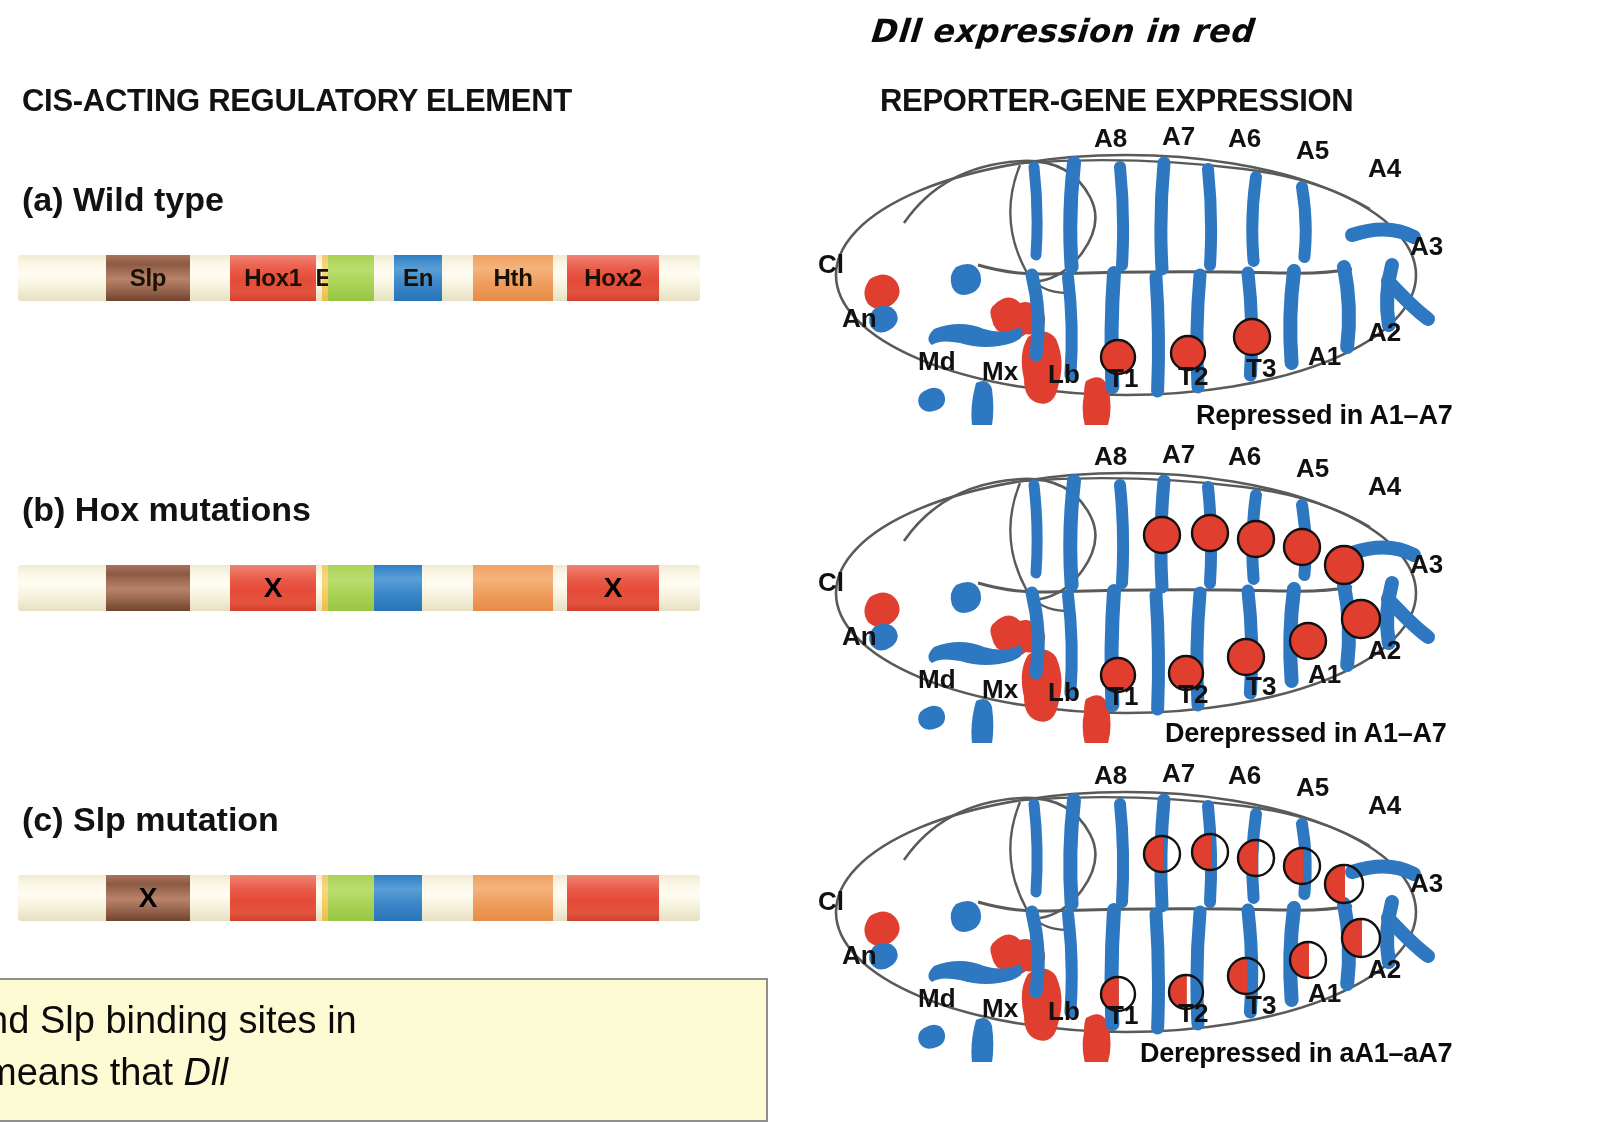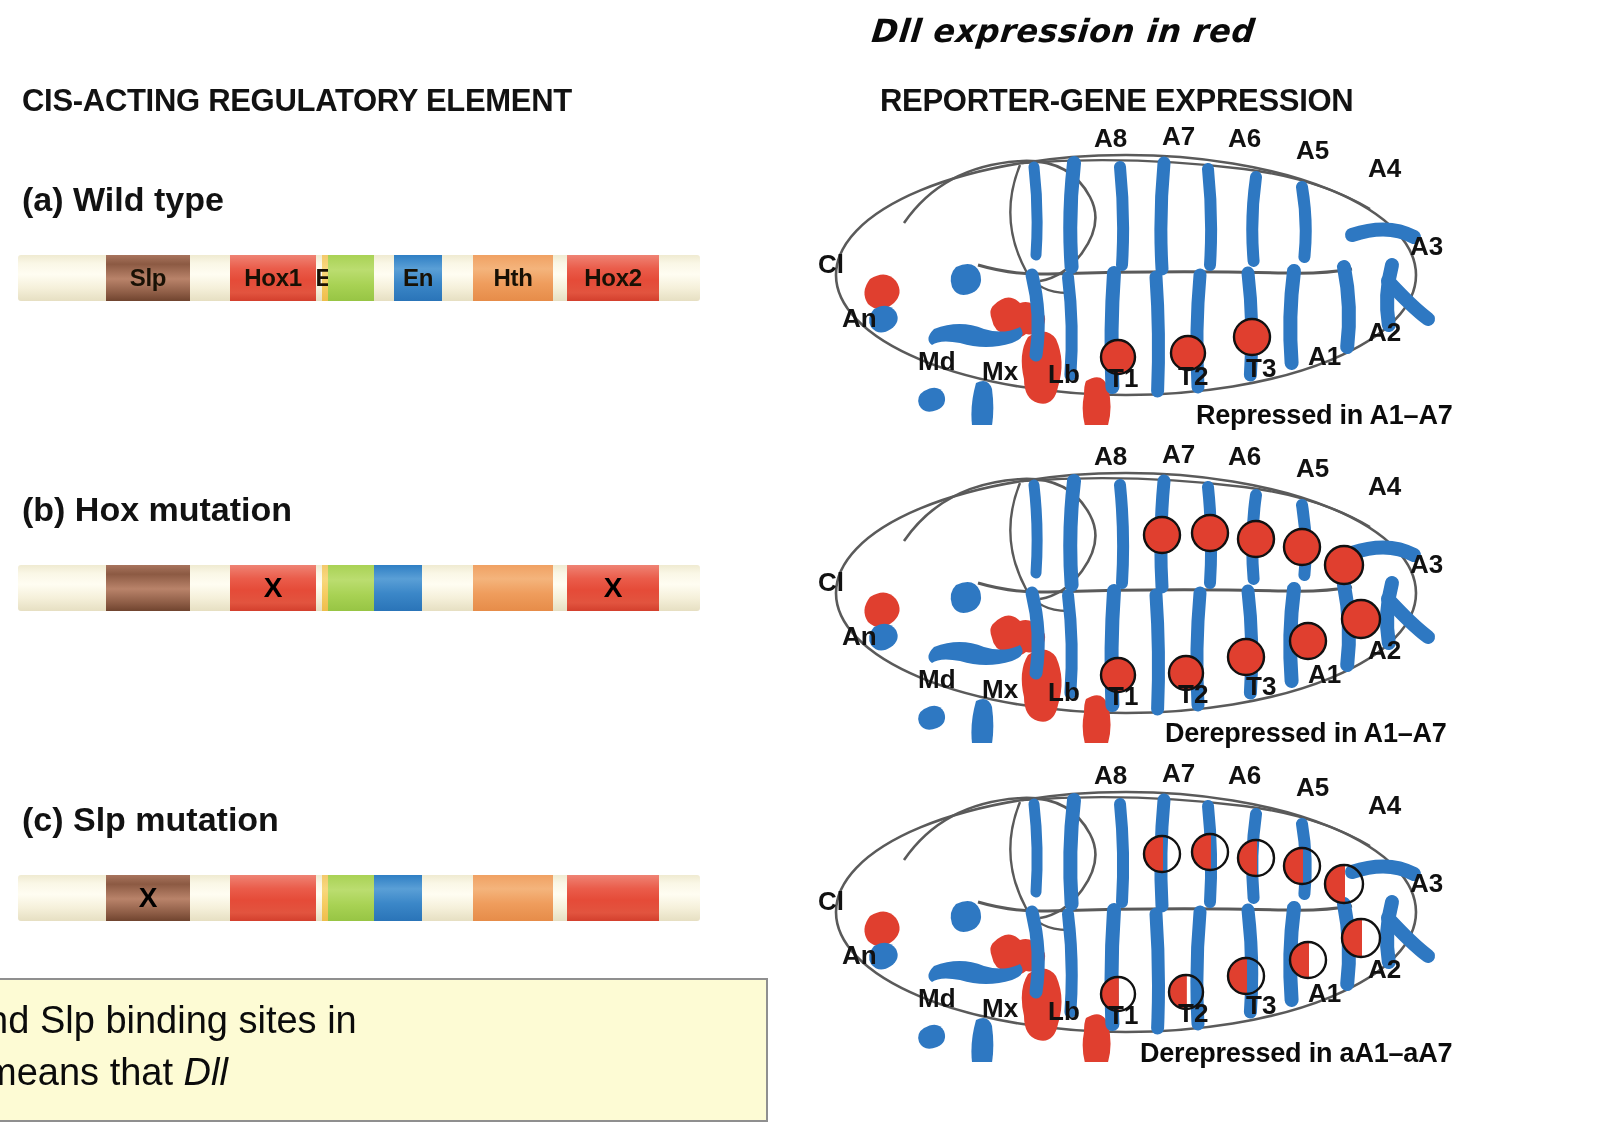--- a/index.html
+++ b/index.html
@@ -133,21 +133,21 @@
   <div class="dna-bar" id="bar-a">
       <div class="blk c-slp" style="left: 88px; width: 84px;">Slp</div>
       <div class="blk c-hox" style="left: 212px; width: 86px;">Hox1</div>
       <div class="blk c-exd" style="left: 304px; width: 30px;">Exd</div>
       <div class="blk c-exd2" style="left: 310px; width: 46px;"></div>
       <div class="blk c-en" style="left: 356px; width: 48px; margin-left: 20px;">En</div>
       <div class="blk c-hth" style="left: 455px; width: 80px;">Hth</div>
       <div class="blk c-hox" style="left: 549px; width: 92px;">Hox2</div>
     </div>
 
-  <div class="panel-label" id="lab-b">(b)  Hox mutation</div>
+  <div class="panel-label" id="lab-b">(b)  Hox mutations</div>
   <div class="dna-bar" id="bar-b">
       <div class="blk c-slp" style="left: 88px; width: 84px;"></div>
       <div class="blk c-hox blk-x" style="left: 212px; width: 86px;">X</div>
       <div class="blk c-exd" style="left: 304px; width: 30px;"></div>
       <div class="blk c-exd2" style="left: 310px; width: 46px;"></div>
       <div class="blk c-en" style="left: 356px; width: 48px;"></div>
       <div class="blk c-hth" style="left: 455px; width: 80px;"></div>
       <div class="blk c-hox blk-x" style="left: 549px; width: 92px;">X</div>
     </div>
 

